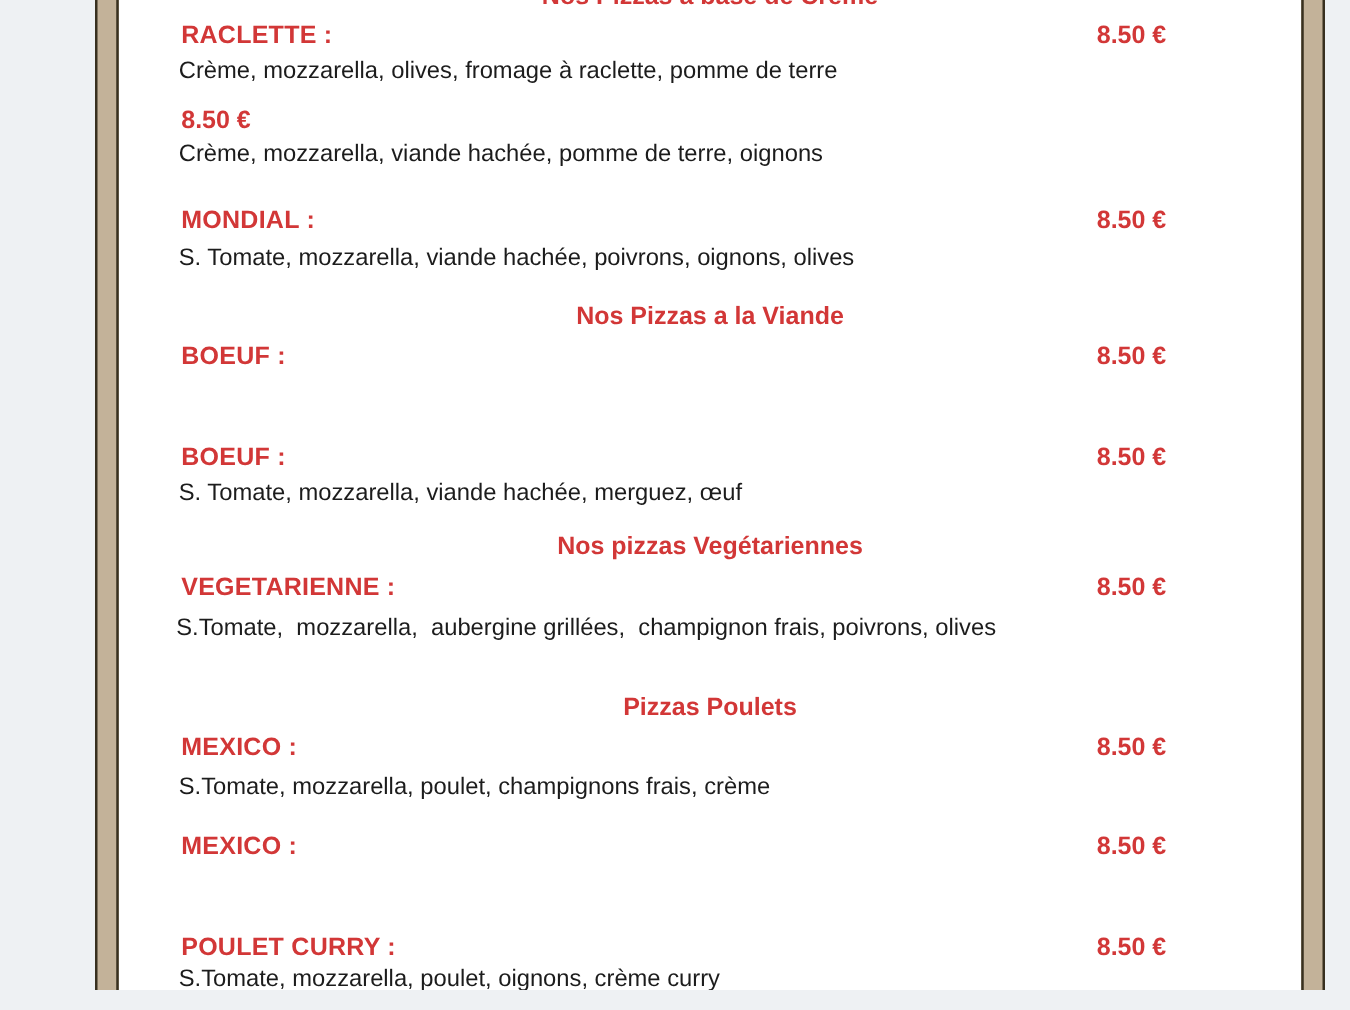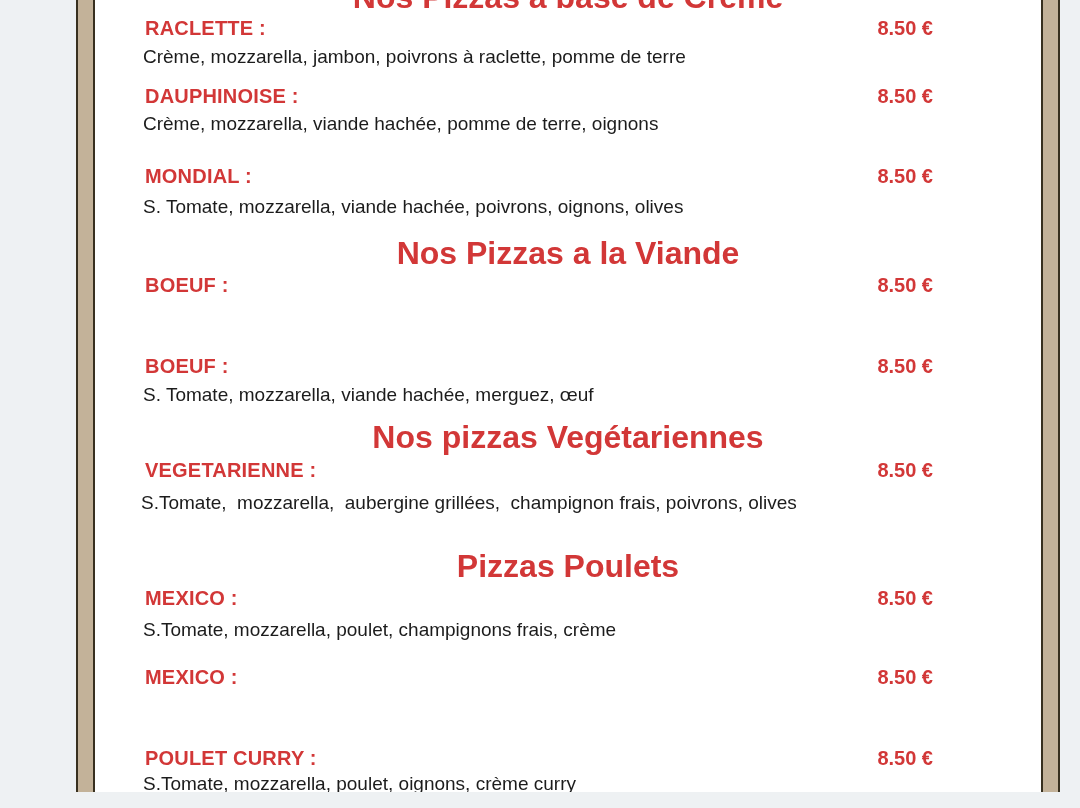--- a/index.html
+++ b/index.html
@@ -28,21 +28,21 @@
     border-left:2px solid var(--frame-line);
     border-right:2px solid var(--frame-line);
   }
   .border-strip.left{left:0;}
   .border-strip.right{right:0;}
   .content{
     position:absolute;left:24px;right:24px;top:0;bottom:0;overflow:hidden;
   }
   .section-title{
     position:absolute;left:0;right:0;text-align:center;
-    color:var(--accent-red);font-weight:bold;font-size:32px;line-height:34px;
+    color:var(--accent-red);font-weight:bold;font-size:20px;line-height:34px;
     white-space:nowrap;
   }
   .item-row{
     position:absolute;left:45px;right:103px;
     display:flex;justify-content:space-between;align-items:baseline;
     color:var(--accent-red);font-weight:bold;font-size:20px;line-height:26px;
     white-space:nowrap;
   }
   .pizza-name{letter-spacing:0.2px;}
   .pizza-price{font-size:20px;}
@@ -60,24 +60,23 @@
   <div class="border-strip right"></div>
 
   <div class="content">
 
     <div class="section-title" style="top:-20px">Nos Pizzas a base de Crème</div>
 
     <div class="item-row" style="top:15px">
       <span class="pizza-name">RACLETTE :</span>
       <span class="pizza-price">8.50 €</span>
     </div>
-    <div class="desc" style="top:45px">Crème, mozzarella, jambon, poivrons à raclette, pomme de terre</div>
+    <div class="desc" style="top:45px">Crème, mozzarella, olives, fromage à raclette, pomme de terre</div>
 
     <div class="item-row" style="top:83px">
-      <span class="pizza-name">DAUPHINOISE :</span>
       <span class="pizza-price">8.50 €</span>
     </div>
     <div class="desc" style="top:112px">Crème, mozzarella, viande hachée, pomme de terre, oignons</div>
 
     <div class="item-row" style="top:163px">
       <span class="pizza-name">MONDIAL :</span>
       <span class="pizza-price">8.50 €</span>
     </div>
     <div class="desc" style="top:195px">S. Tomate, mozzarella, viande hachée, poivrons, oignons, olives</div>
 

